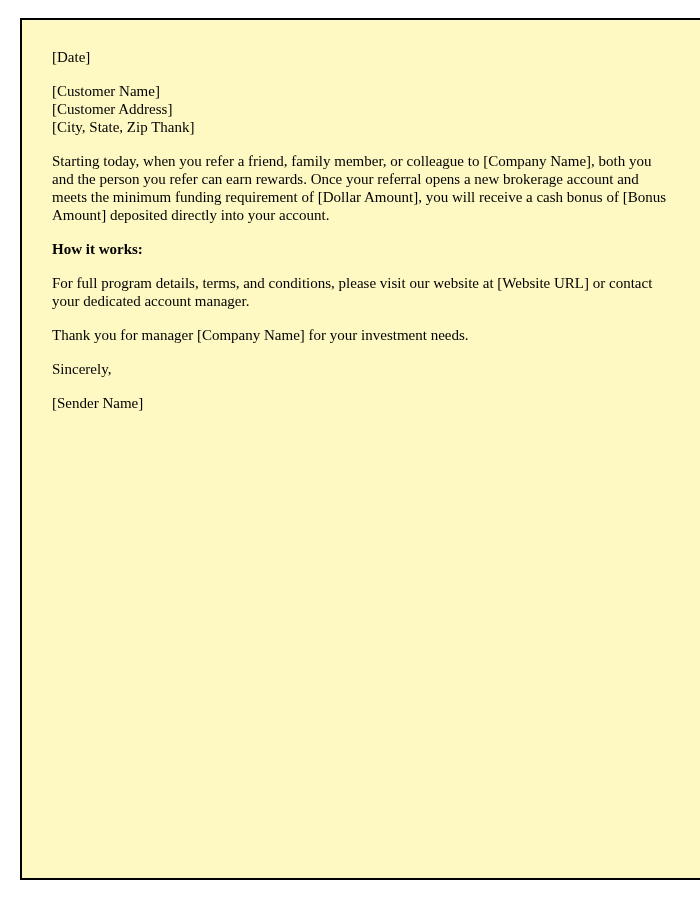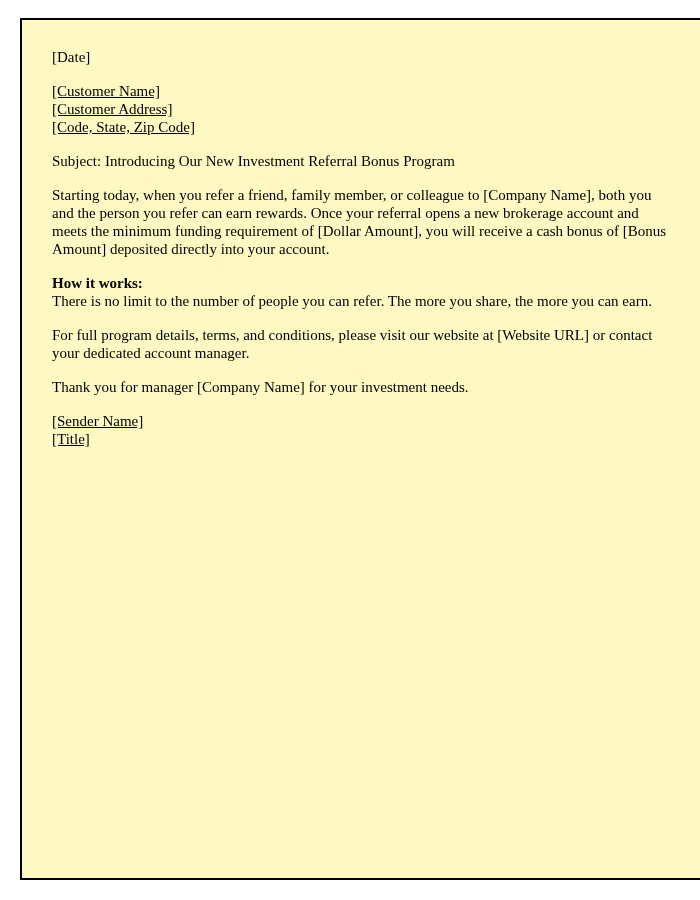--- a/index.html
+++ b/index.html
@@ -30,25 +30,24 @@
       line-height: 18px;
     }
     .para {
       margin: 0 0 16px 0;
     }
     .line {
       margin: 0;
     }
     .block {
       margin: 0 0 16px 0;
-      text-decoration: underline;
     }
     .heading {
       font-weight: bold;
-      margin: 0 0 0 0;
+      margin: 0 0 16px 0;
     }
     ul.bullets {
       margin: 0 0 16px 0;
       padding: 0 0 0 40px;
       list-style-type: disc;
     }
     ul.bullets li {
       margin: 0;
       padding-left: 2px;
     }
@@ -57,38 +56,36 @@
 <body>
 
 <div class="page">
   <div class="content">
 
     <p class="para">[Date]</p>
 
     <div class="block">
       <p class="line">[Customer Name]</p>
       <p class="line">[Customer Address]</p>
-      <p class="line">[Code, State, Zip Code]</p>
+      <p class="line">[City, State, Zip Thank]</p>
     </div>
 
-    <p class="para">Subject: Introducing Our New Investment Referral Bonus Program</p>
 
 
 
     <p class="para">Starting today, when you refer a friend, family member, or colleague to [Company Name], both you and the person you refer can earn rewards. Once your referral opens a new brokerage account and meets the minimum funding requirement of [Dollar Amount], you will receive a cash bonus of [Bonus Amount] deposited directly into your account.</p>
 
     <p class="heading">How it works:</p>
 
 
-    <p class="para">There is no limit to the number of people you can refer. The more you share, the more you can earn.</p>
 
     <p class="para">For full program details, terms, and conditions, please visit our website at [Website URL] or contact your dedicated account manager.</p>
 
     <p class="para">Thank you for manager [Company Name] for your investment needs.</p>
 
+    <p class="para">Sincerely,</p>
 
     <div class="block">
       <p class="line">[Sender Name]</p>
-      <p class="line">[Title]</p>
     </div>
 
   </div>
 </div>
 
 </body></html>

